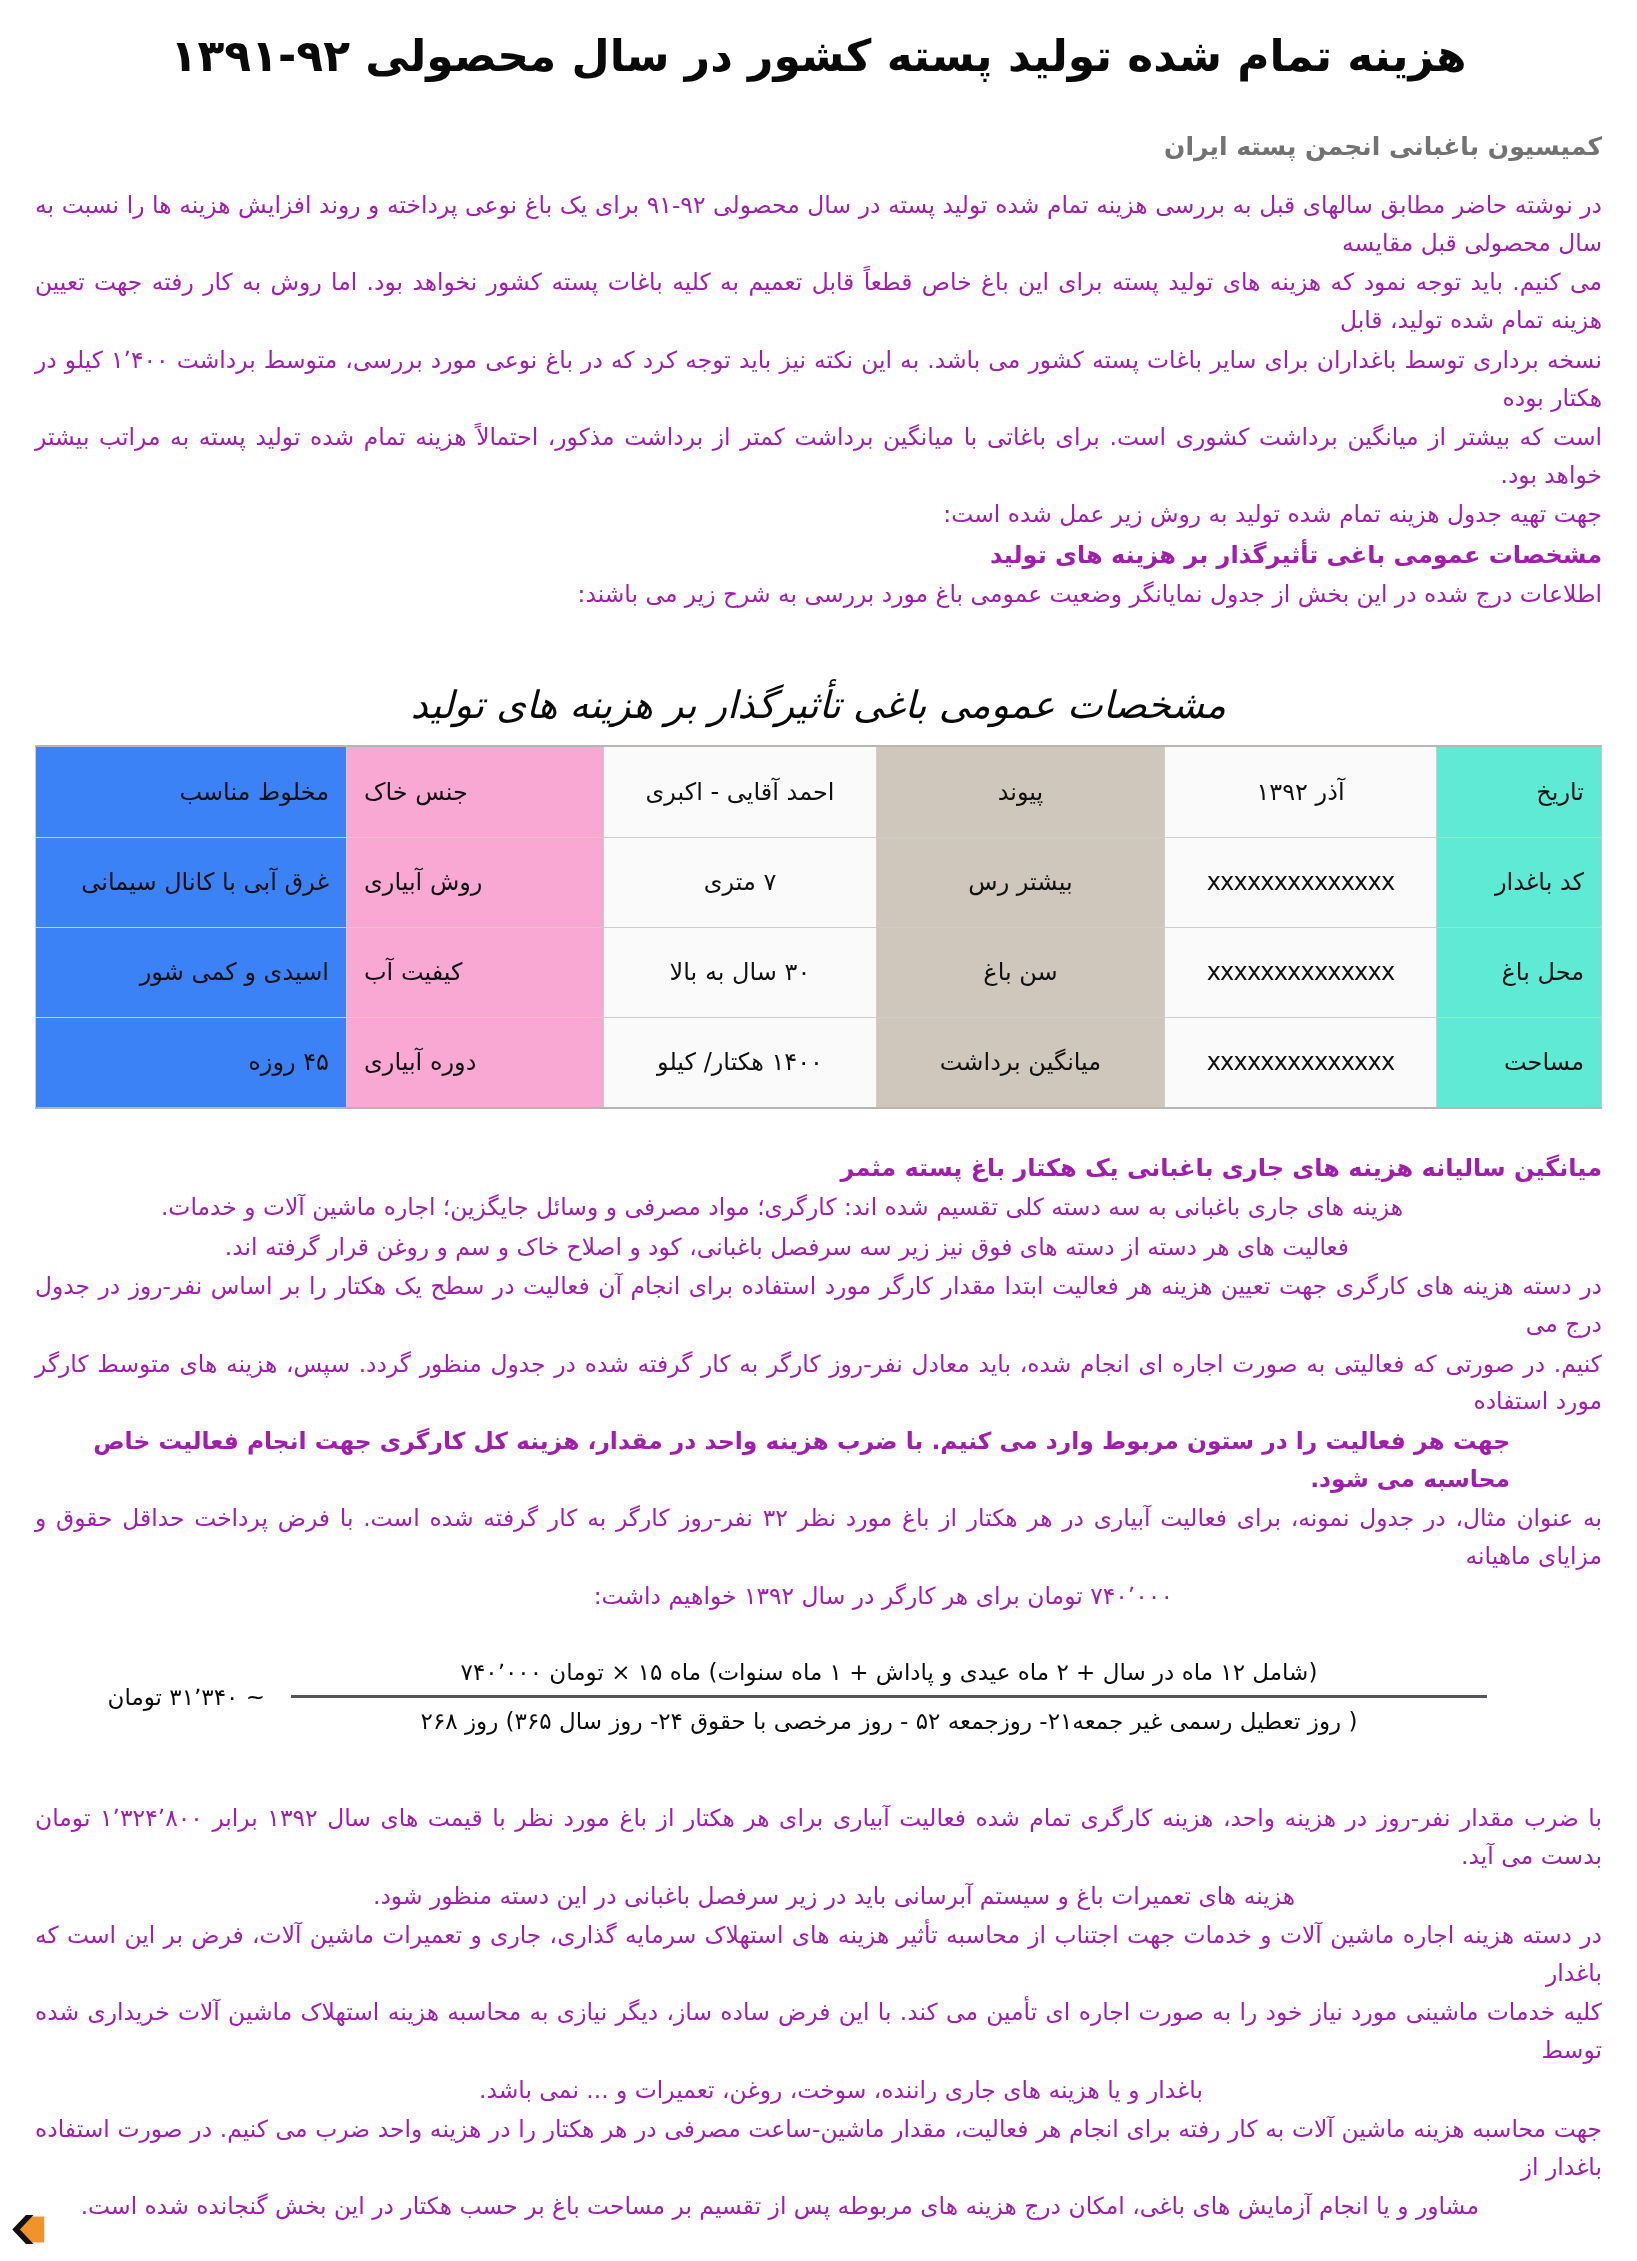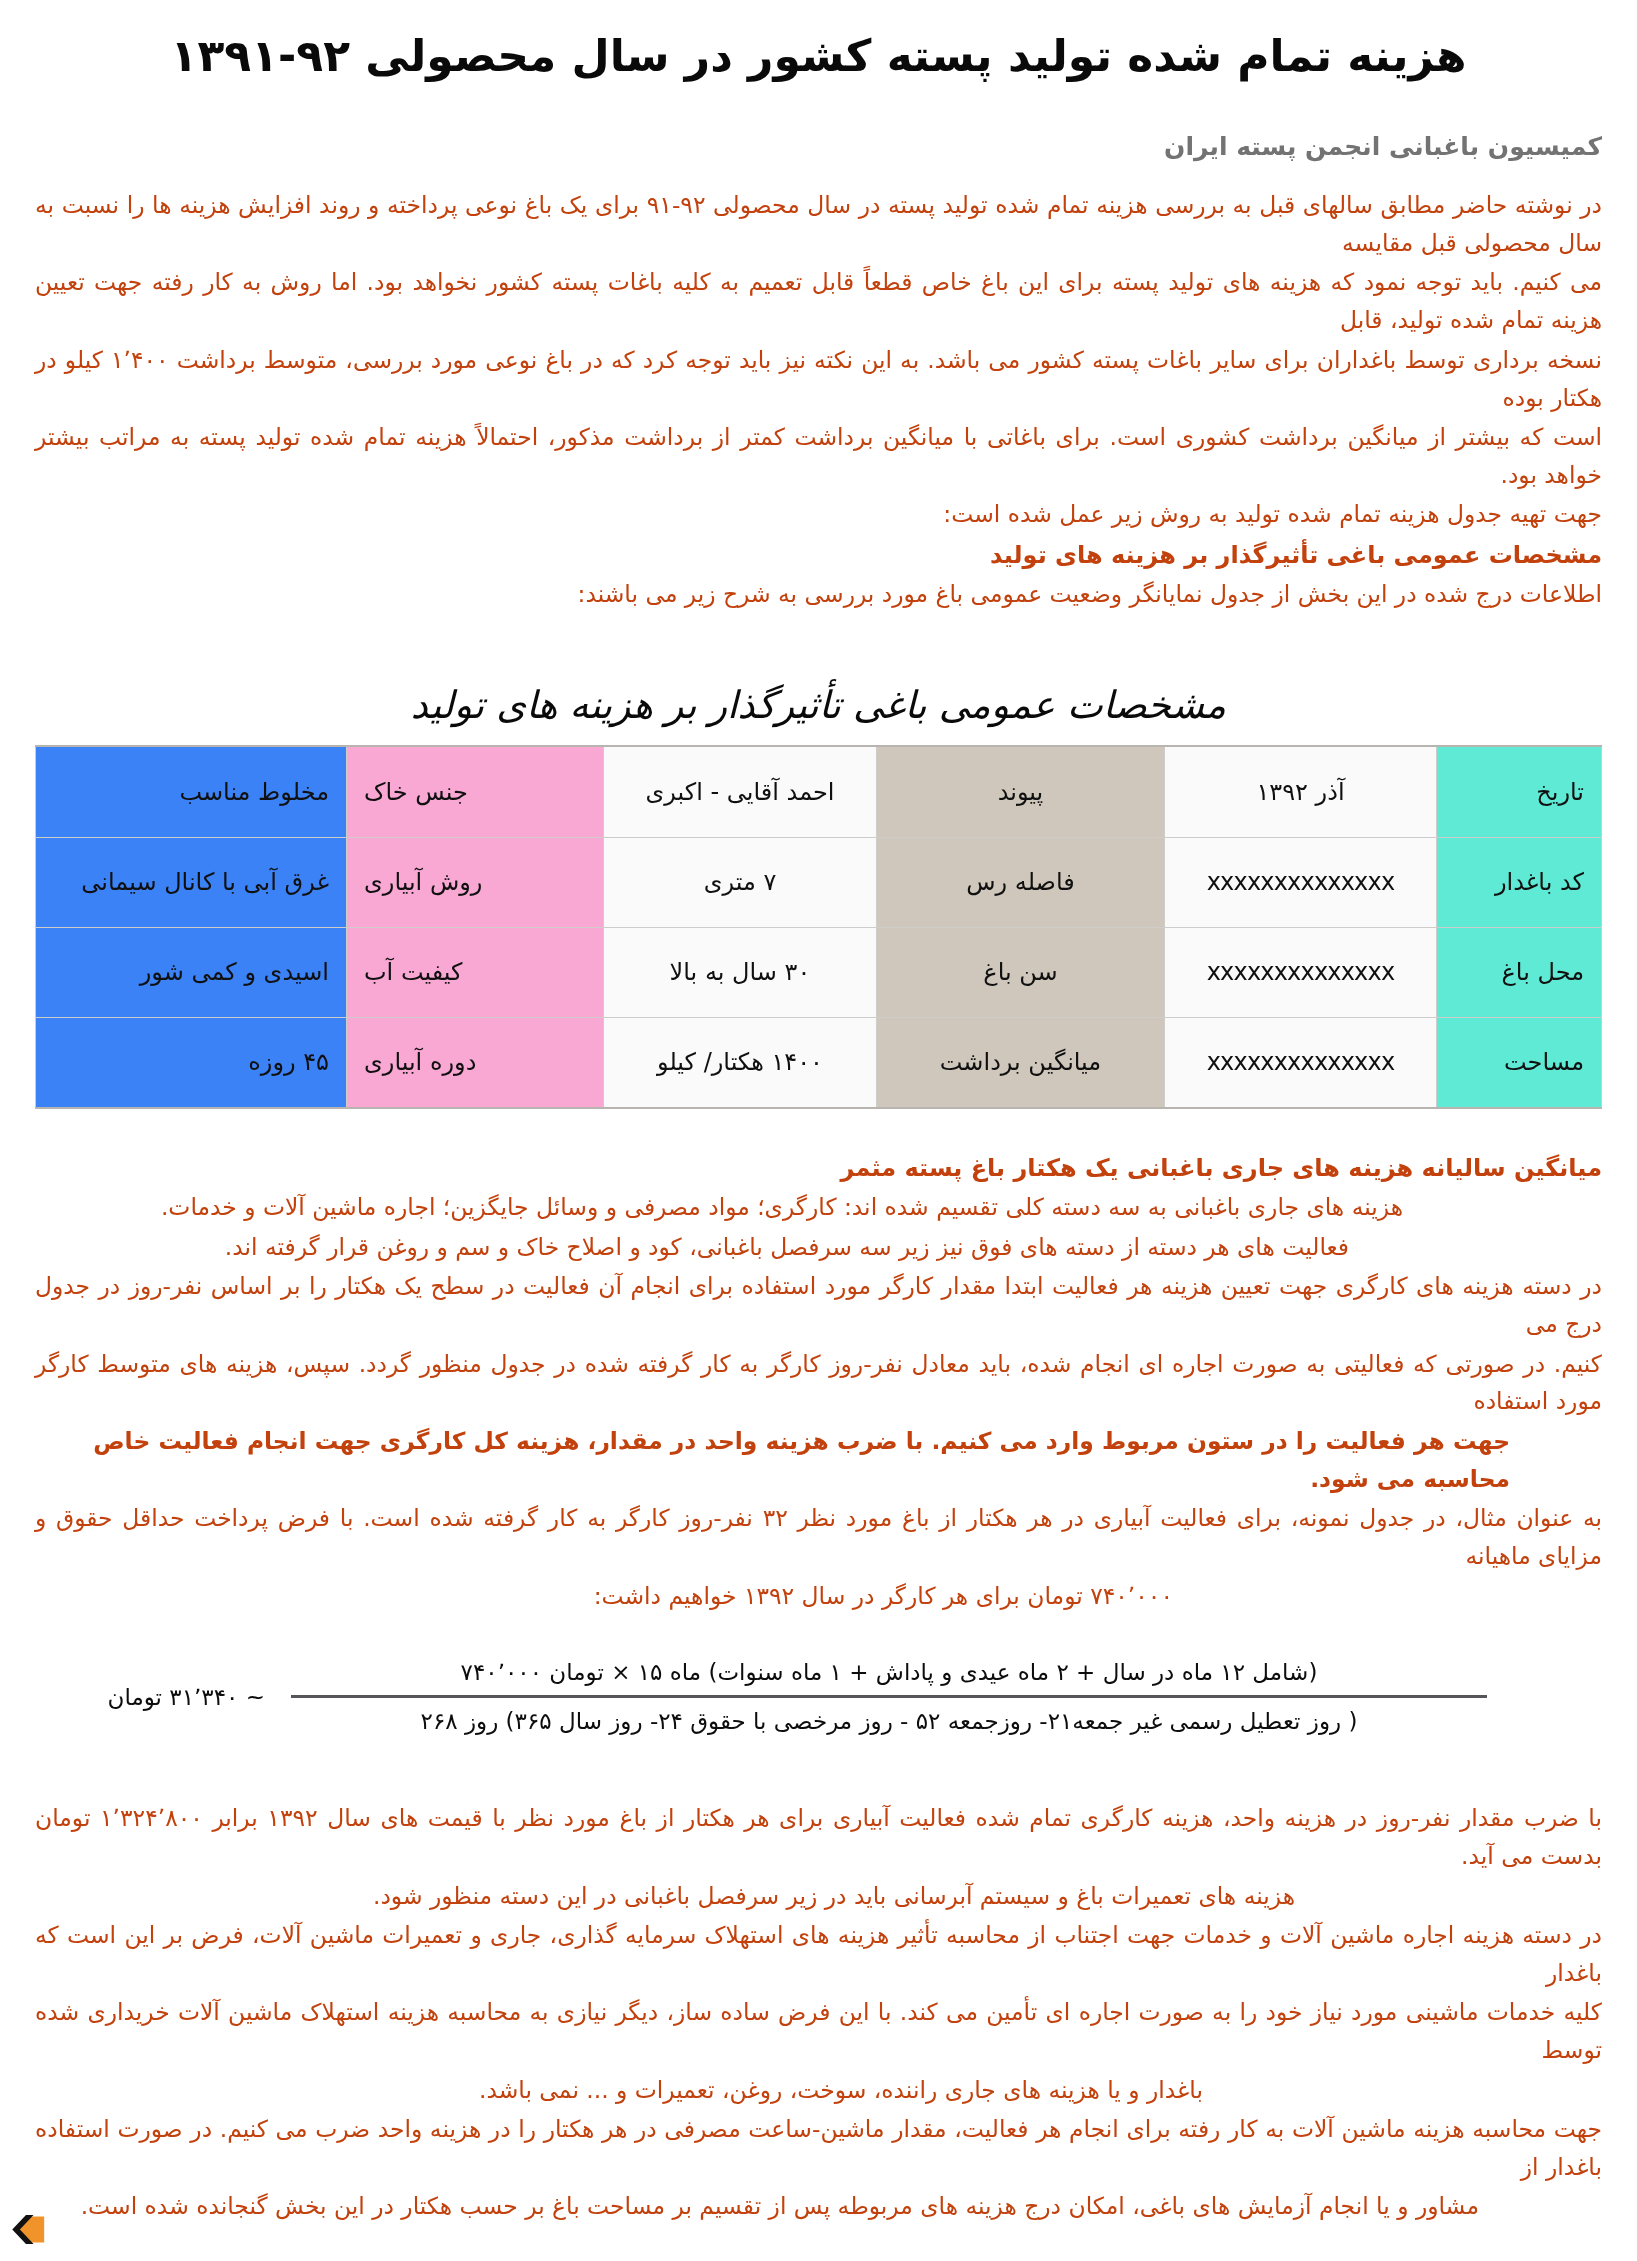--- a/index.html
+++ b/index.html
@@ -44,21 +44,21 @@
     color: #737373;
   }
 
   
   .body-block {
     margin-top: 26px;
     font-size: 23.4px;
     line-height: 1.62;
     text-align: justify;
     text-align-last: right;
-    color: #c2410c;
+    color: #a21caf;
   }
   .body-block p {
     margin: 0 0 1.5px 0;
   }
   .body-block p.rtl-line {
     text-align: justify;
     text-align-last: right;
   }
   .body-block p.last-right {
     text-align: right;
@@ -215,21 +215,21 @@
         <td class="label">تاریخ</td>
         <td class="value">آذر ۱۳۹۲</td>
         <td class="label-mid">پیوند</td>
         <td class="value-mid">احمد آقایی - اکبری</td>
         <td class="label-left">جنس خاک</td>
         <td class="value-left">مخلوط مناسب</td>
       </tr>
       <tr>
         <td class="label">کد باغدار</td>
         <td class="value xmask">xxxxxxxxxxxxxx</td>
-        <td class="label-mid">فاصله رس</td>
+        <td class="label-mid">بیشتر رس</td>
         <td class="value-mid">۷ متری</td>
         <td class="label-left">روش آبیاری</td>
         <td class="value-left">غرق آبی با کانال سیمانی</td>
       </tr>
       <tr>
         <td class="label">محل باغ</td>
         <td class="value xmask">xxxxxxxxxxxxxx</td>
         <td class="label-mid">سن باغ</td>
         <td class="value-mid">۳۰ سال به بالا</td>
         <td class="label-left">کیفیت آب</td>

